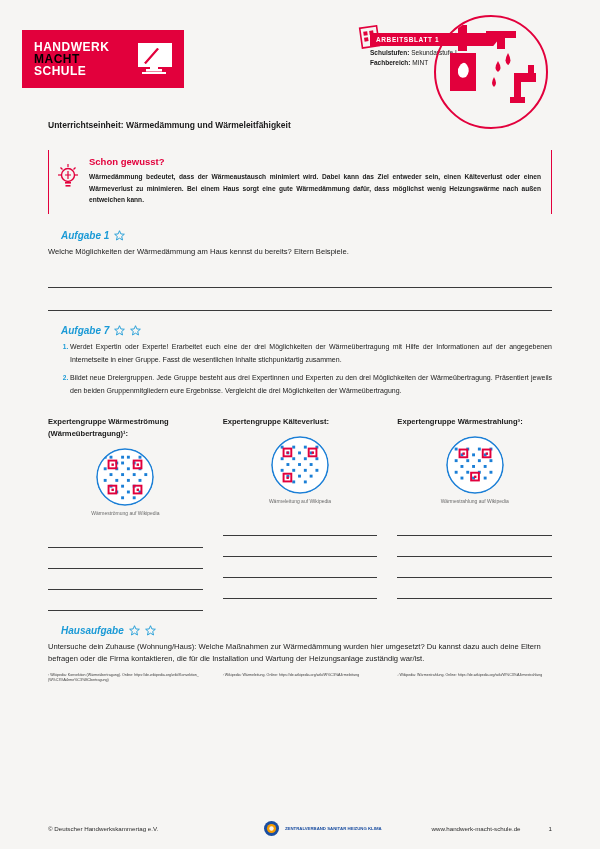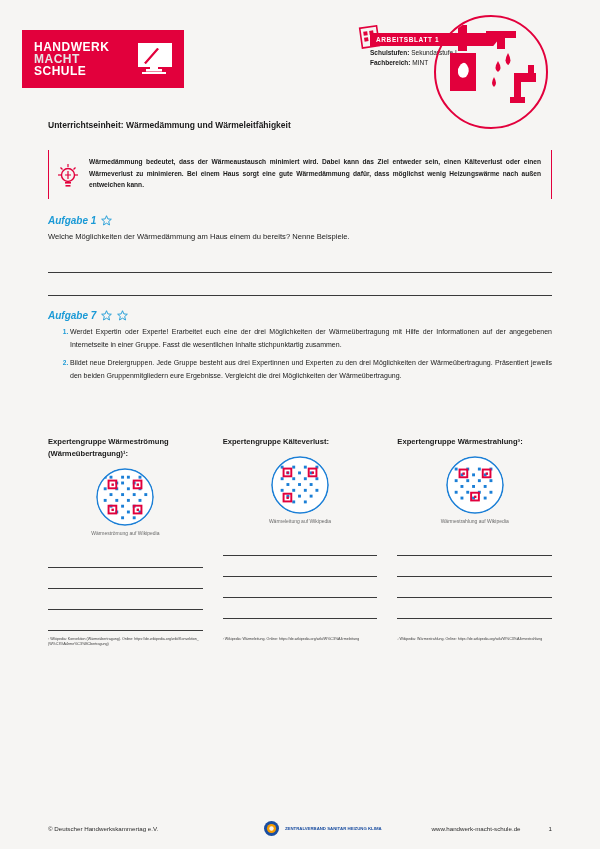--- a/index.html
+++ b/index.html
@@ -28,21 +28,21 @@
     display:flex;flex-direction:column;
     justify-content:center;
     line-height:1.0;
   }
   .logo-words span{
     color:#ffffff;font-weight:bold;
     letter-spacing:.5px;
     font-size:12px;
     display:block;
   }
-  .logo-words .l2{color:#e5e5e5;}
+  .logo-words .l2{color:#000000;}
   .logo-mark{
     position:absolute;right:8px;top:9px;width:46px;height:40px;
   }
   .wsheet{
     position:absolute;left:370px;top:33px;width:170px;
   }
   .wsheet-icon{position:absolute;left:-12px;top:-8px;width:24px;height:26px;}
   .wsheet-bar{
     background:#e2003c;color:#fff;
     font-size:6.5px;font-weight:bold;letter-spacing:.6px;
@@ -77,34 +77,34 @@
     margin:0 0 4px;color:#e2003c;font-size:9.5px;font-weight:bold;
   }
   .infobox p{
     margin:0;font-size:6.6px;line-height:1.75;color:#1a1a1a;
     text-align:justify;font-weight:bold;
   }
   
   .task-head{
     display:flex;align-items:center;gap:5px;
     color:#1b9ad6;font-style:italic;font-weight:bold;
-    font-size:10px;margin:14px 0 5px;
+    font-size:10px;margin:14px 13px 5px;
   }
   .star{width:11px;height:11px;display:inline-block;}
   .task-text{font-size:7.6px;line-height:1.55;margin:0 0 8px;}
   ol.sublist{margin:2px 0 0;padding-left:22px;}
   ol.sublist li{
     font-size:7px;line-height:1.85;margin-bottom:5px;text-align:justify;
   }
   ol.sublist li::marker{color:#1b9ad6;font-weight:bold;font-size:6.5px;}
   .lines{margin:6px 0 0;}
   .line{border-bottom:1px solid #3a3a3a;height:22px;}
   
   .cols{display:flex;gap:20px;margin-top:18px;}
-  .col{flex:1;margin-top:35px;}
+  .col{flex:1;}
   .col h4{
     margin:0 0 8px;font-size:7.6px;font-weight:bold;line-height:1.55;
   }
   .qr-wrap{display:flex;flex-direction:column;align-items:center;}
   .qr{width:58px;height:58px;border-radius:50%;overflow:hidden;}
   .qr-cap{
     font-size:5px;color:#6b6b6b;margin-top:4px;text-align:center;
     line-height:1.5;max-width:82px;
   }
   .col .lines{margin-top:10px;}
@@ -206,30 +206,31 @@
         <rect x="10" y="20" width="6" height="1.6" fill="#e2003c"></rect>
         <rect x="10.5" y="23" width="5" height="1.6" fill="#e2003c"></rect>
         <g stroke="#e2003c" stroke-width="1.2">
           <path d="M13 2 v3"></path>
             <path d="M3 13 h3"></path>
             <path d="M20 13 h3"></path>
           <path d="M5.5 5.5 l2 2"></path>
             <path d="M20.5 5.5 l-2 2"></path>
         </g>
       </svg>
+      <h3>Schon gewusst?</h3>
       <p>Wärmedämmung bedeutet, dass der Wärmeaustausch minimiert wird. Dabei kann das Ziel entweder sein, einen Kälteverlust oder einen Wärmeverlust zu minimieren. Bei einem Haus sorgt eine gute Wärmedämmung dafür, dass möglichst wenig Heizungswärme nach außen entweichen kann.</p>
     </div>
 
     <div class="task-head">
       <span>Aufgabe 1</span>
       <svg class="star" viewBox="0 0 12 12">
         <path d="M6 .8 L7.5 4.3 L11.3 4.6 L8.4 7.1 L9.3 10.9 L6 8.9 L2.7 10.9 L3.6 7.1 L0.7 4.6 L4.5 4.3 Z" fill="none" stroke="#1b9ad6" stroke-width="1"></path>
       </svg>
     </div>
-    <p class="task-text">Welche Möglichkeiten der Wärmedämmung am Haus einem du bereits? Nenne Beispiele.</p>
+    <p class="task-text">Welche Möglichkeiten der Wärmedämmung am Haus kennst du bereits? Eltern Beispiele.</p>
     <div class="lines">
       <div class="line"></div>
       <div class="line"></div>
     </div>
 
     <div class="task-head">
       <span>Aufgabe 7</span>
       <svg class="star" viewBox="0 0 12 12">
         <path d="M6 .8 L7.5 4.3 L11.3 4.6 L8.4 7.1 L9.3 10.9 L6 8.9 L2.7 10.9 L3.6 7.1 L0.7 4.6 L4.5 4.3 Z" fill="none" stroke="#1b9ad6" stroke-width="1"></path>
       </svg>
@@ -420,20 +421,30 @@
         </div>
         <div class="lines">
           <div class="line"></div>
           <div class="line"></div>
           <div class="line"></div>
           <div class="line"></div>
         </div>
       </div>
     </div>
 
+    <div class="task-head">
+      <span>Hausaufgabe</span>
+      <svg class="star" viewBox="0 0 12 12">
+        <path d="M6 .8 L7.5 4.3 L11.3 4.6 L8.4 7.1 L9.3 10.9 L6 8.9 L2.7 10.9 L3.6 7.1 L0.7 4.6 L4.5 4.3 Z" fill="none" stroke="#1b9ad6" stroke-width="1"></path>
+      </svg>
+      <svg class="star" viewBox="0 0 12 12">
+        <path d="M6 .8 L7.5 4.3 L11.3 4.6 L8.4 7.1 L9.3 10.9 L6 8.9 L2.7 10.9 L3.6 7.1 L0.7 4.6 L4.5 4.3 Z" fill="none" stroke="#1b9ad6" stroke-width="1"></path>
+      </svg>
+    </div>
+    <p class="task-text">Untersuche dein Zuhause (Wohnung/Haus): Welche Maßnahmen zur Wärmedämmung wurden hier umgesetzt? Du kannst dazu auch deine Eltern befragen oder die Firma kontaktieren, die für die Installation und Wartung der Heizungsanlage zuständig war/ist.</p>
   </div>
 
   <div class="footnotes">
     <div class="fn">¹ Wikipedia: Konvektion (Wärmeübertragung). Online: https://de.wikipedia.org/wiki/Konvektion_(W%C3%A4rme%C3%BCbertragung)</div>
     <div class="fn">² Wikipedia: Wärmeleitung. Online: https://de.wikipedia.org/wiki/W%C3%A4rmeleitung</div>
     <div class="fn">³ Wikipedia: Wärmestrahlung. Online: https://de.wikipedia.org/wiki/W%C3%A4rmestrahlung</div>
   </div>
 
   <div class="footer">
     <div class="copy">© Deutscher Handwerkskammertag e.V.</div>

